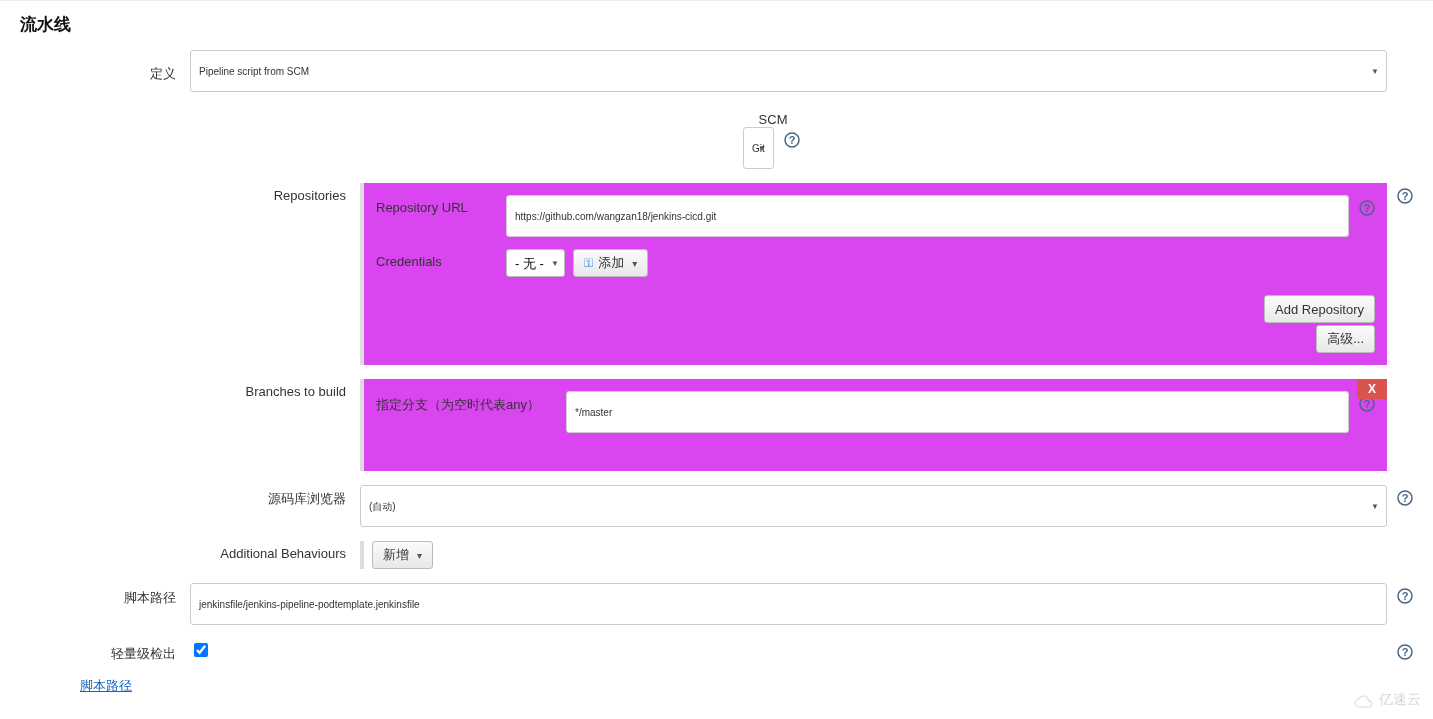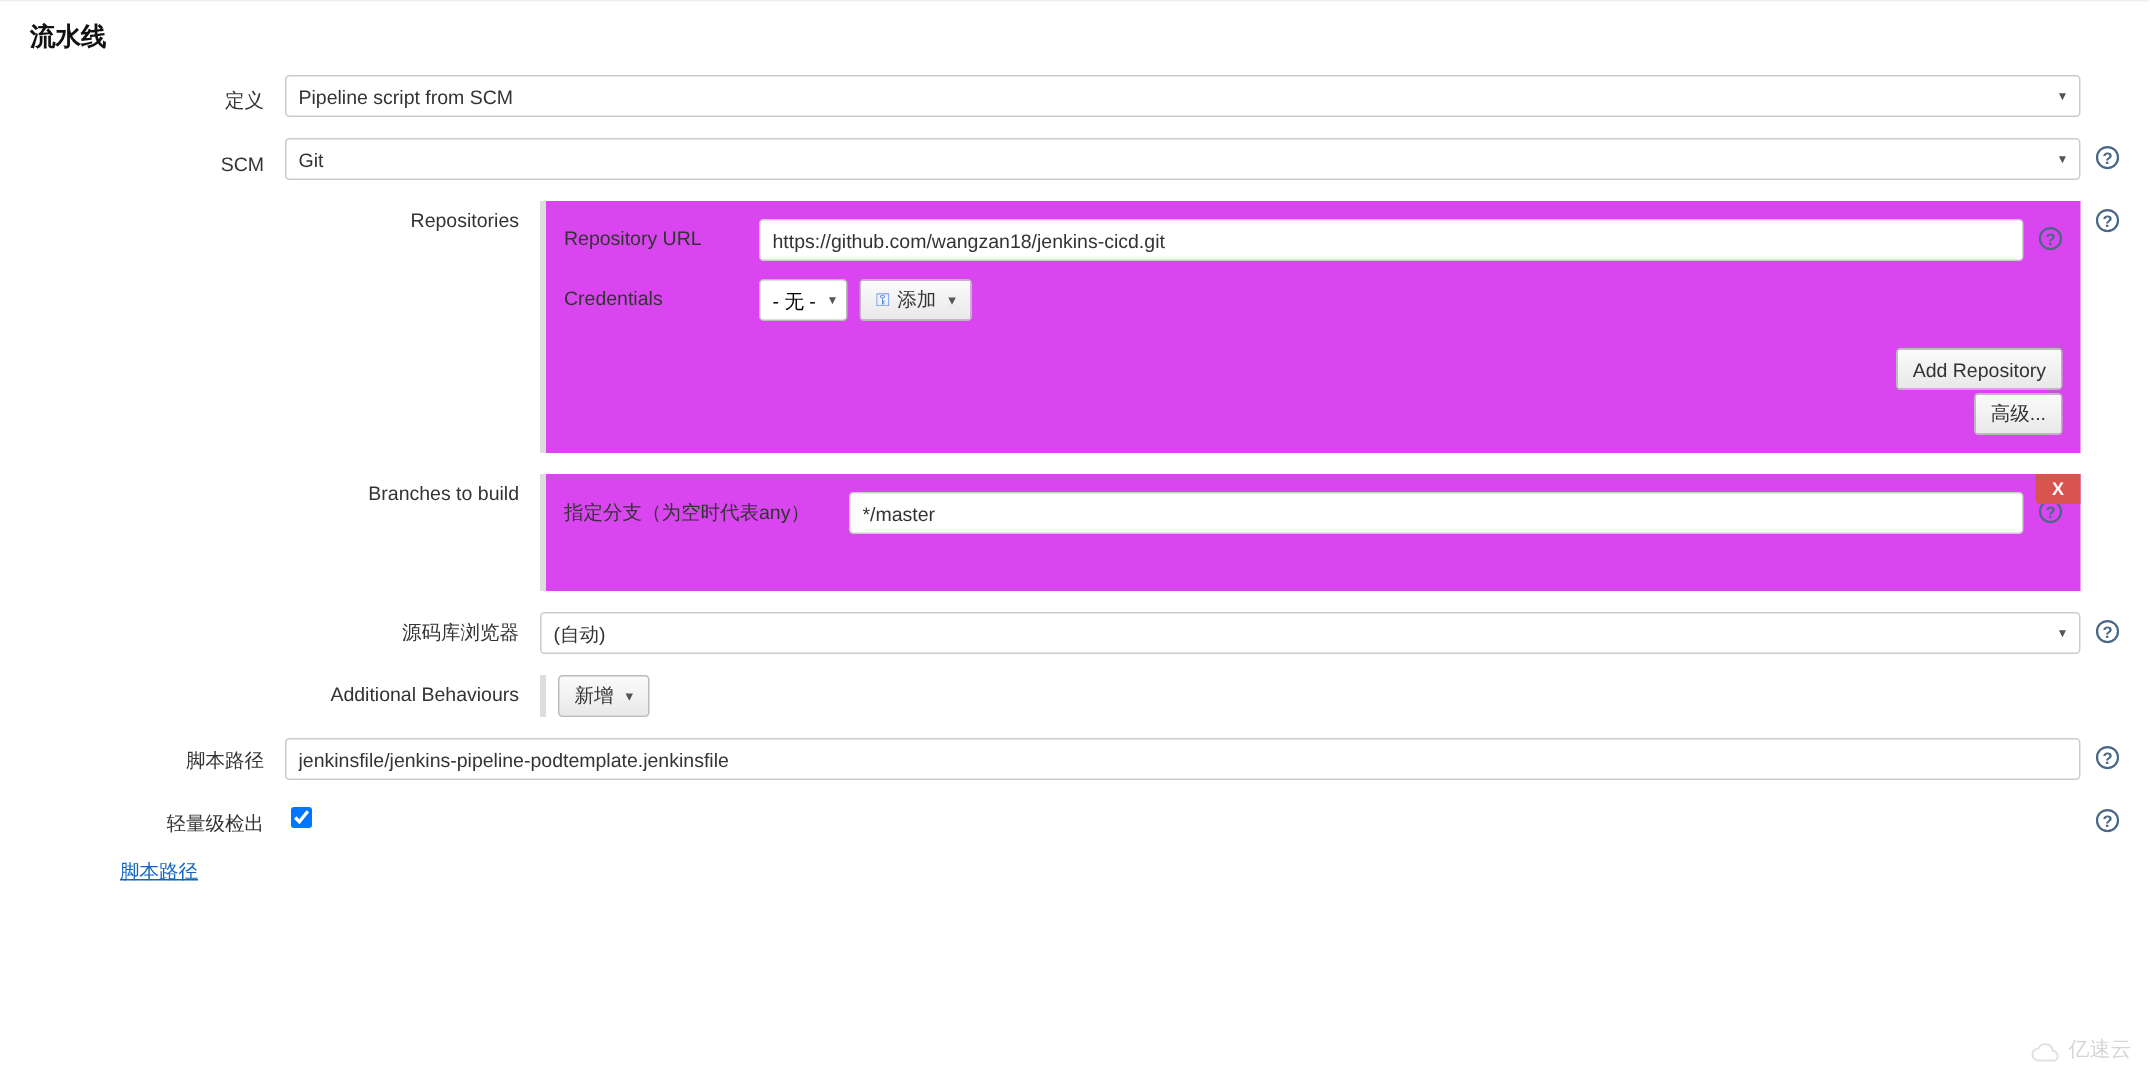--- a/index.html
+++ b/index.html
@@ -35,26 +35,26 @@
     flex-shrink: 0;
   }
   .field-col {
     flex: 1;
     display: flex;
     align-items: flex-start;
   }
   .field-col.with-help { padding-right: 0; }
   .select, .text-input {
     width: 100%;
-    height: 28px;
+    height: 42px;
     border: 1px solid #ccc;
     border-radius: 3px;
     background: #fff;
     padding: 0 8px;
-    font-size: 13px;
+    font-size: 10px;
     color: #333;
     appearance: none;
     -webkit-appearance: none;
   }
   .select-wrap {
     position: relative;
     flex: 1;
   }
   .select-wrap::after {
     content: "▼";
@@ -71,21 +71,21 @@
     height: 16px;
     margin-left: 10px;
     margin-top: 5px;
     flex-shrink: 0;
     display: inline-flex;
     align-items: center;
     justify-content: center;
     cursor: pointer;
   }
   .help-icon svg { display:block; }
-  .scm-row { margin-left: 110px; }
+  .scm-row { margin-left: 110px; flex-direction: column; }
   .scm-label-col { width: 170px; text-align:right; padding-right:14px; padding-top:5px; flex-shrink:0; }
   .nested-panel {
     border-left: 4px solid #ddd;
     background: #d946ef;
     padding: 12px 12px 12px 12px;
     flex:1;
     position: relative;
   }
   .nested-row {
     display:flex;

